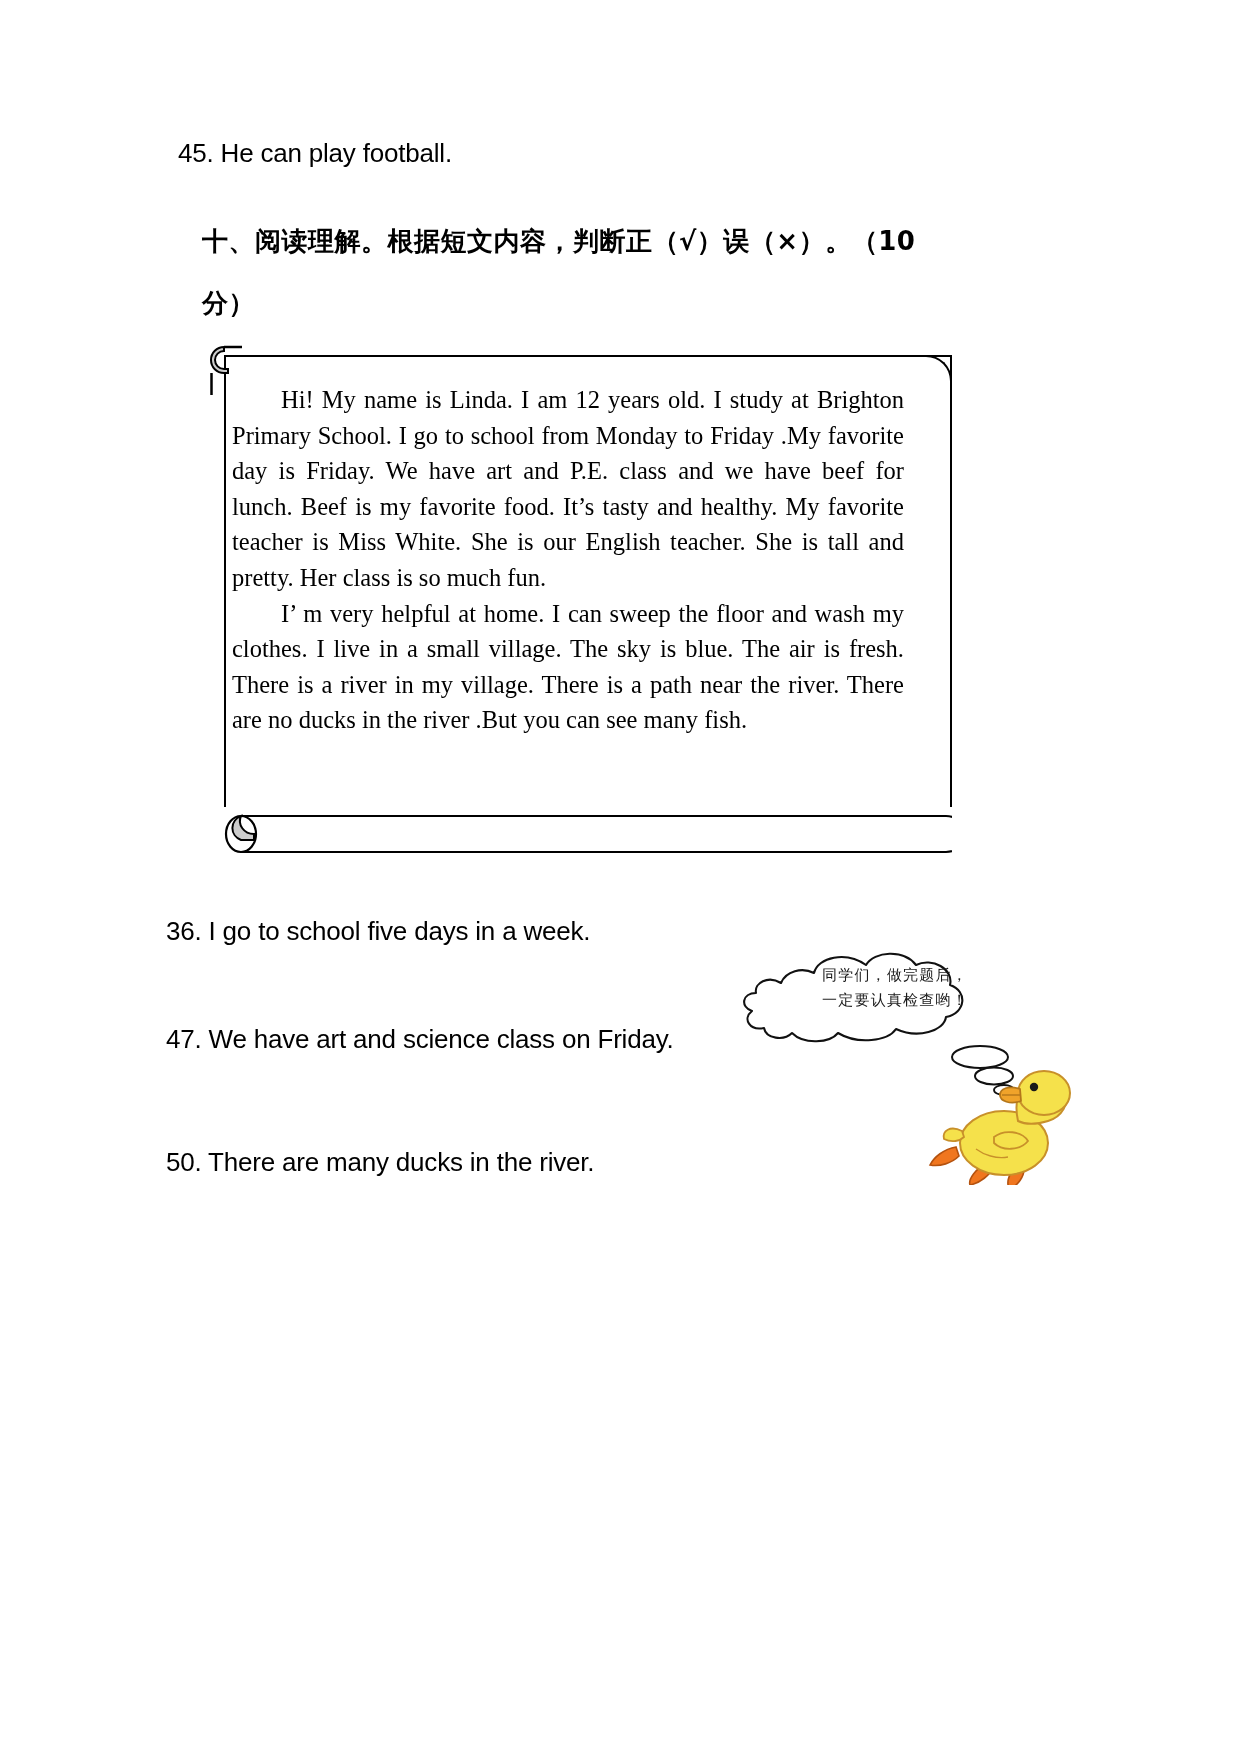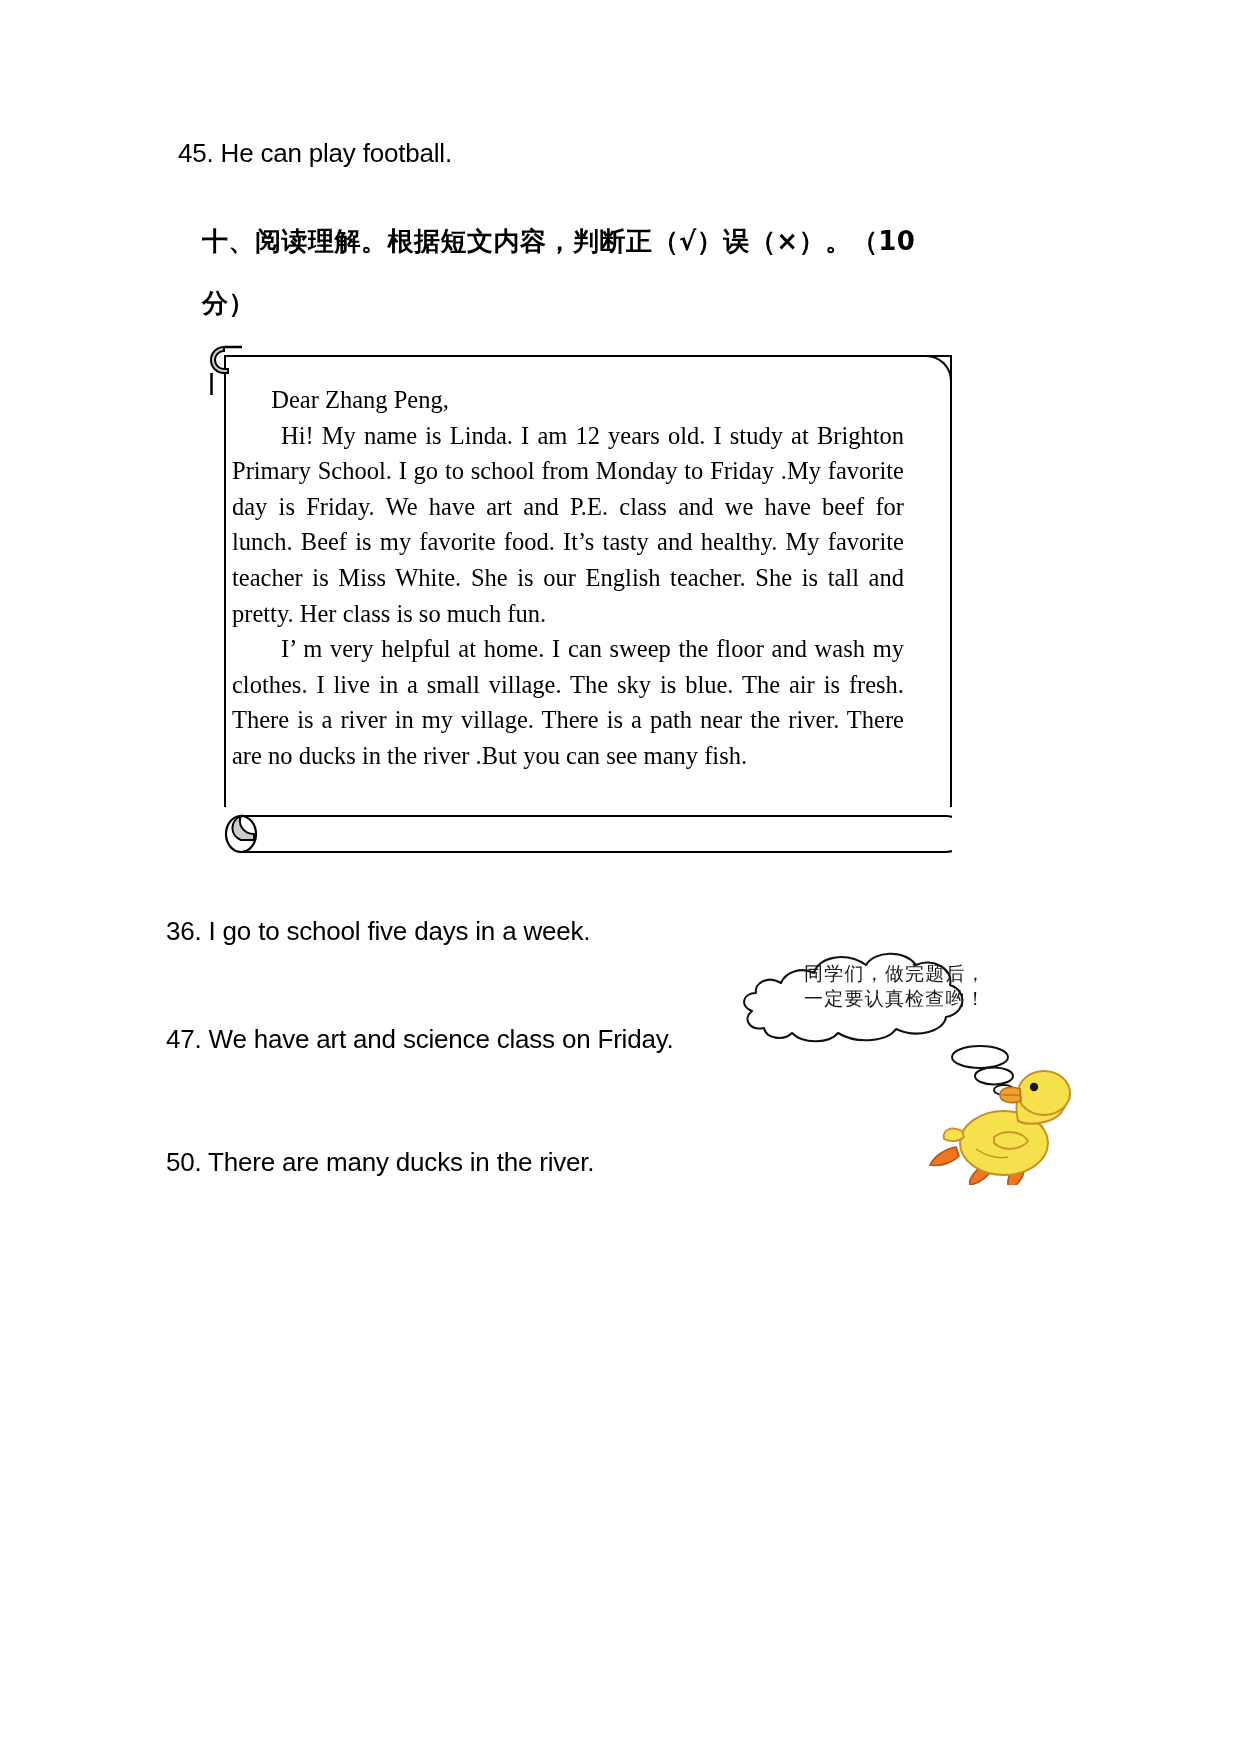--- a/index.html
+++ b/index.html
@@ -130,22 +130,22 @@
     left: 718px;
     top: 935px;
     width: 380px;
     height: 250px;
   }
   .bubble-text {
     position: absolute;
     left: 62px;
     top: 28px;
     width: 230px;
-    font-family: Liberation Mono, monospace;
-    font-size: 19px;
+    font-family: Liberation Serif, serif;
+    font-size: 15px;
     line-height: 25px;
     letter-spacing: 1.2px;
     color: #1a1a1a;
     text-align: center;
   }
 </style>
 </head>
 <body>
 
 <div class="page">
@@ -169,21 +169,20 @@
     <svg class="roll-bottom" viewBox="0 0 728 42" preserveAspectRatio="none">
       <path d="M16,3 L722,3" stroke="#000000" stroke-width="2.2" fill="none" vector-effect="non-scaling-stroke"></path>
       <path d="M16,39 L722,39" stroke="#000000" stroke-width="2.2" fill="none" vector-effect="non-scaling-stroke"></path>
       <path d="M722,3 A20,18 0 0 1 722,39" stroke="#000000" stroke-width="2.2" fill="none" vector-effect="non-scaling-stroke"></path>
       <ellipse cx="17" cy="21" rx="15" ry="18" fill="#ffffff" stroke="#000000" stroke-width="2.2" vector-effect="non-scaling-stroke"></ellipse>
       <path d="M17,3 A14,13 0 0 0 17,27 L30,27 L30,21 A14,13 0 0 1 17,3 Z" fill="#cccccc" stroke="#000000" stroke-width="2" vector-effect="non-scaling-stroke"></path>
     </svg>
   </div>
 
   <div class="letter-text">
-    <p class="salutation">Dear Zhang Peng,</p>
     <p class="indent">Hi! My name is Linda. I am 12 years old. I study at Brighton Primary School. I go to school from Monday to Friday .My favorite day is Friday. We have art and P.E. class and we have beef for lunch. Beef is my favorite food. It’s tasty and healthy. My favorite teacher is Miss White. She is our English teacher. She is tall and pretty. Her class is so much fun.</p>
     <p class="indent lastpara">I’ m very helpful at home. I can sweep the floor and wash my clothes. I live in a small village. The sky is blue. The air is fresh. There is a river in my village. There is a path near the river. There are no ducks in the river .But you can see many fish.</p>
   </div>
 
   <div class="qline" style="left:166px; top:914px;">36. I go to school five days in a week.</div>
   <div class="qline" style="left:166px; top:1022px;">47. We have art and science class on Friday.</div>
   <div class="qline" style="left:166px; top:1145px;">50. There are many ducks in the river.</div>
 
   <div class="mascot">
 

